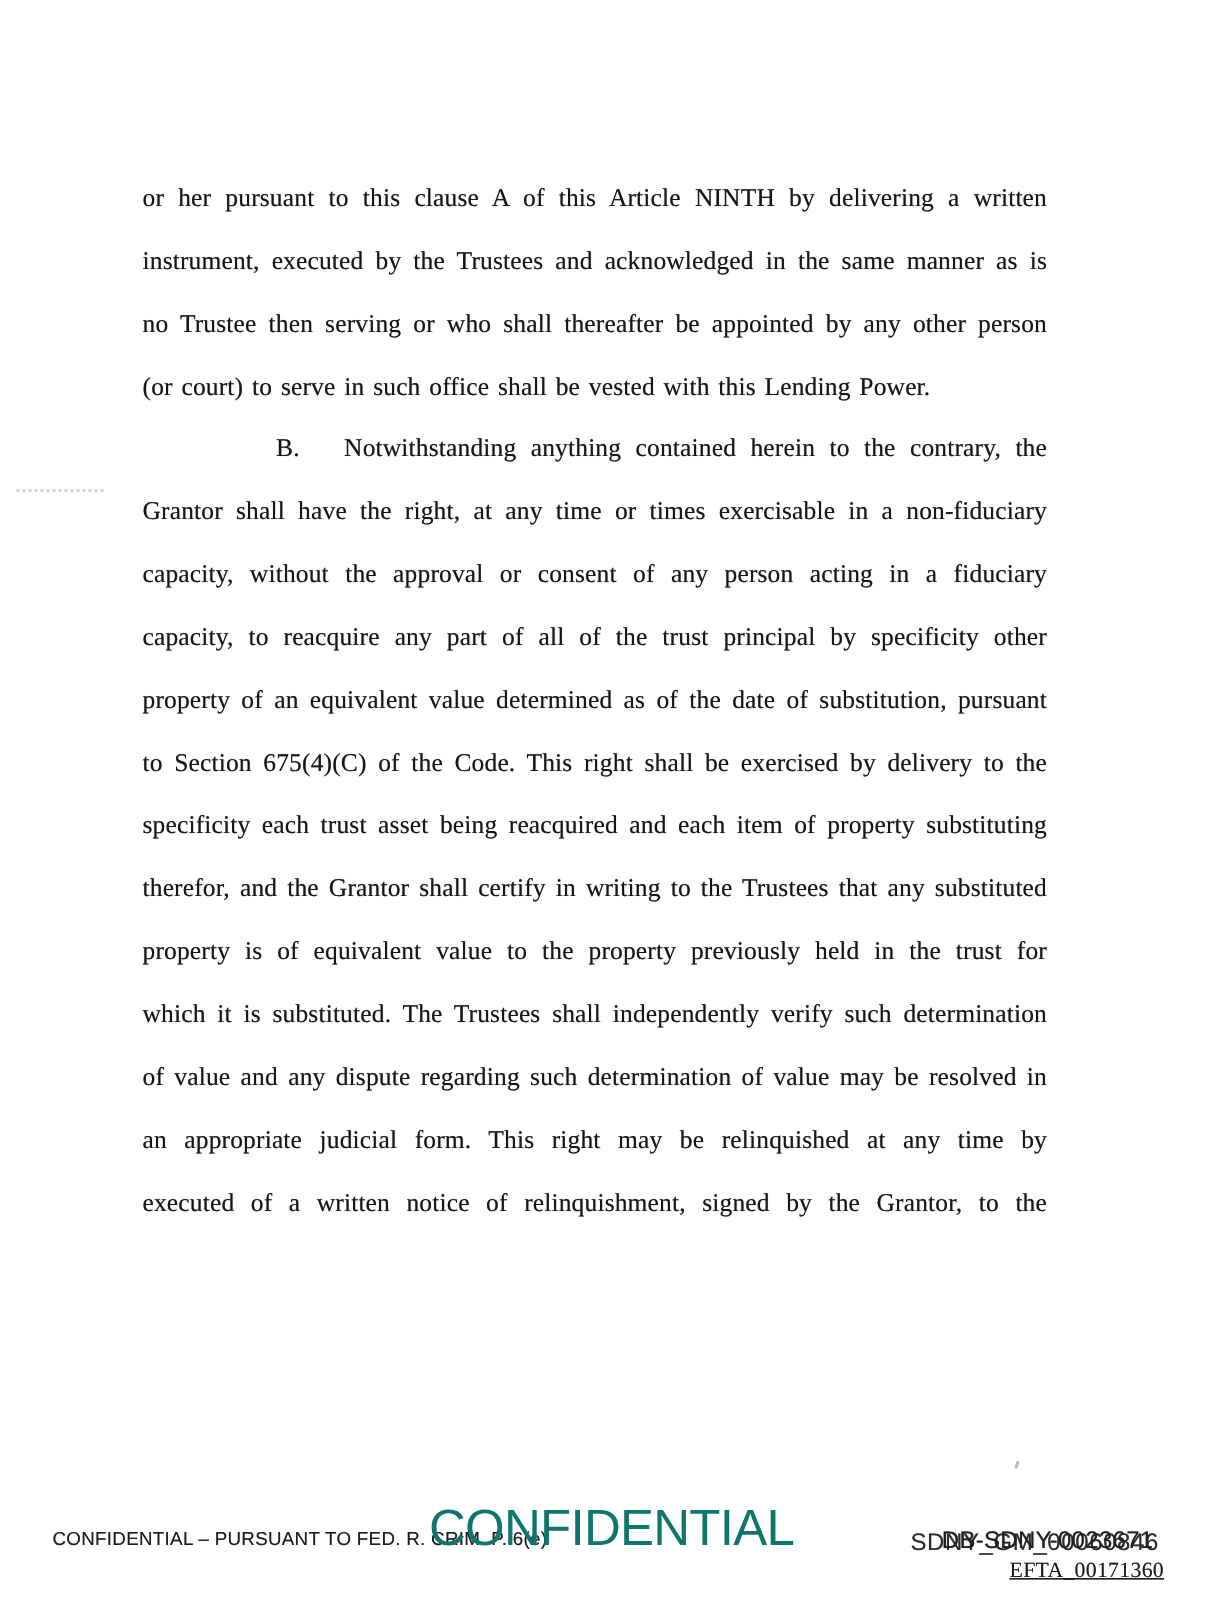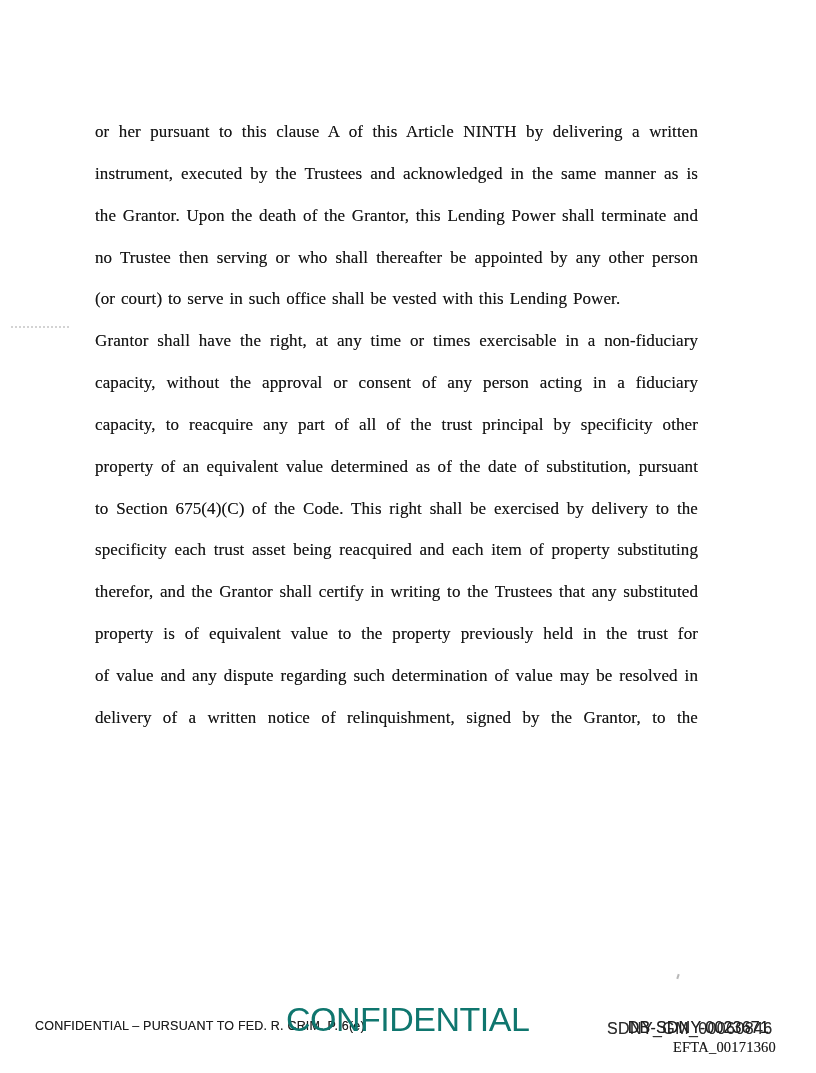--- a/index.html
+++ b/index.html
@@ -112,43 +112,46 @@
   }
   .bates-bottom {
     position: absolute;
     right: 40px;
     top: 1039px;
     font-family: "Liberation Serif", "DejaVu Serif", serif;
     font-size: 14.5px;
     color: #1c1c1c;
     letter-spacing: 0.2px;
     text-shadow: 0 0 0.4px rgba(20,20,20,0.5);
+    text-decoration: underline;
   }
 </style>
 </head>
 <body>
 
 <div class="page">
 
   <div class="doc-body" id="doc-body">
       <div class="doc-line">or her pursuant to this clause A of this Article NINTH by delivering a written</div>
       <div class="doc-line">instrument, executed by the Trustees and acknowledged in the same manner as is</div>
-      <div class="doc-line">the Grantor. Upon the death of the Grantor, this Lending Power shall terminate and</div>
       <div class="doc-line">no Trustee then serving or who shall thereafter be appointed by any other person</div>
       <div class="doc-line end">(or court) to serve in such office shall be vested with this Lending Power.</div>
+      <div class="doc-line"><span class="indent-spacer"></span><span class="para-label">B.</span><span class="tab-spacer"></span> Notwithstanding anything contained herein to the contrary, the</div>
       <div class="doc-line">Grantor shall have the right, at any time or times exercisable in a non-fiduciary</div>
       <div class="doc-line">capacity, without the approval or consent of any person acting in a fiduciary</div>
       <div class="doc-line">capacity, to reacquire any part of all of the trust principal by specificity other</div>
       <div class="doc-line">property of an equivalent value determined as of the date of substitution, pursuant</div>
       <div class="doc-line">to Section 675(4)(C) of the Code. This right shall be exercised by delivery to the</div>
       <div class="doc-line">specificity each trust asset being reacquired and each item of property substituting</div>
       <div class="doc-line">therefor, and the Grantor shall certify in writing to the Trustees that any substituted</div>
       <div class="doc-line">property is of equivalent value to the property previously held in the trust for</div>
+      <div class="doc-line">which it is substituted. The Trustees shall independently verify such determination</div>
       <div class="doc-line">of value and any dispute regarding such determination of value may be resolved in</div>
-      <div class="doc-line">delivery of a written notice of relinquishment, signed by the Grantor, to the</div>
+      <div class="doc-line">an appropriate judicial form. This right may be relinquished at any time by</div>
+      <div class="doc-line">executed of a written notice of relinquishment, signed by the Grantor, to the</div>
     </div>
 
   <div class="dash-artifact"></div>
   <div class="speck-artifact"></div>
 
   <div class="bates-top">SDNY_GM_00060846</div>
 
   <div class="confidential-note">CONFIDENTIAL – PURSUANT TO FED. R. CRIM. P. 6(e)</div>
 
   <div class="watermark" style="color: #0f766e;">CONFIDENTIAL</div>

